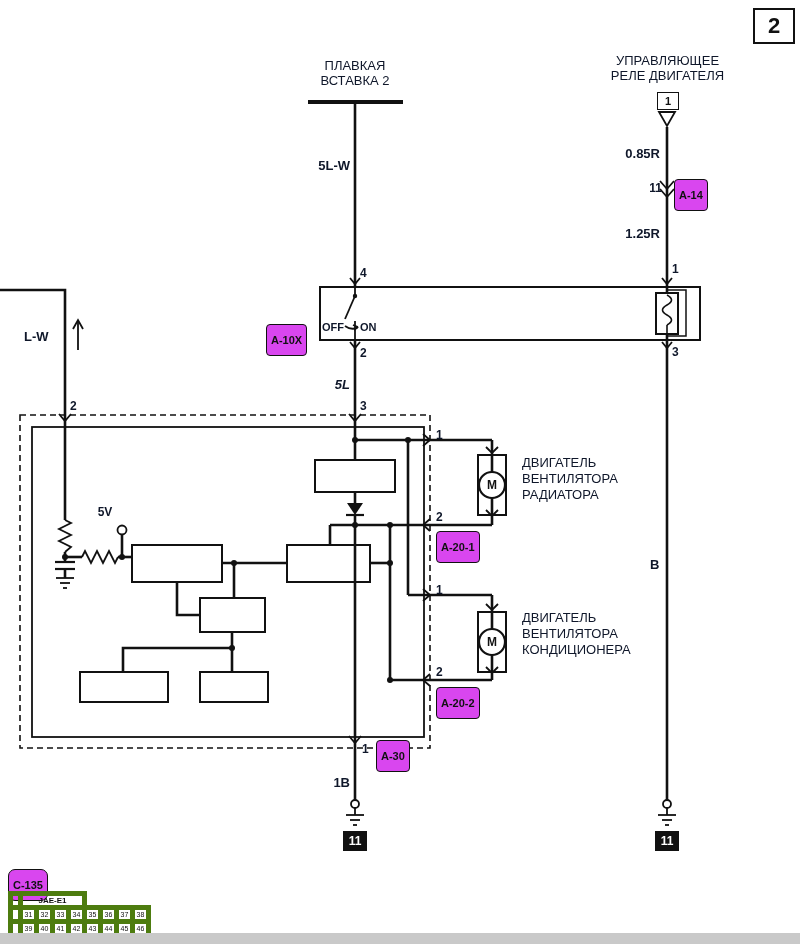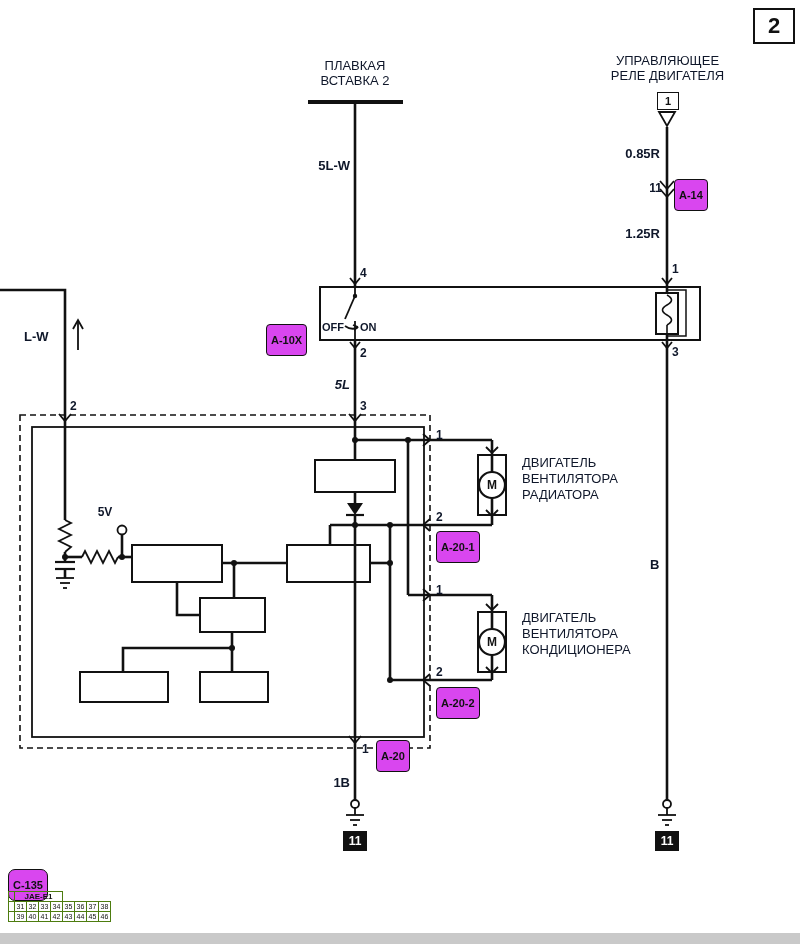--- a/index.html
+++ b/index.html
@@ -16,21 +16,21 @@
        font:700 11px/14px "Liberation Sans",sans-serif;color:#111;background:#d946ef;white-space:nowrap;}
   .pagebox{position:absolute;left:753px;top:8px;width:38px;height:32px;border:2.5px solid #111;
        font:700 22px/32px "Liberation Sans",sans-serif;text-align:center;}
   .pinbox1{position:absolute;left:657px;top:92px;width:20px;height:16px;border:1.8px solid #111;
        font:700 11px/16px "Liberation Sans",sans-serif;text-align:center;}
   .gbox{position:absolute;width:24px;height:20px;background:#111;color:#fff;
        font:700 12px/20px "Liberation Sans",sans-serif;text-align:center;}
   .mletter{position:absolute;width:16px;font:700 12px/14px "Liberation Sans",sans-serif;text-align:center;}
   table.pin-table{position:absolute;left:8px;top:891px;border-collapse:collapse;
        font-family:"Liberation Sans",sans-serif;color:#111;}
-  table.pin-table td{border:1px solid #4d7c0f;width:11px;height:9px;padding:0;text-align:center;
+  table.pin-table td{border:5px solid #4d7c0f;width:11px;height:9px;padding:0;text-align:center;
        font-size:7px;line-height:9px;}
   table.pin-table td.lead{width:5px;}
   table.pin-table td.hdr{font-size:8px;font-weight:700;}
   table.pin-table td.nob{border:none;}
   .scanbar{position:absolute;left:0;top:933px;width:800px;height:11px;background:#c9c9c9;}
 </style>
 </head>
 <body>
 
 <div class="stage">
@@ -248,21 +248,21 @@
 
 <div class="t pin" style="left:436px;top:583px;width:12px;">1</div>
 <div class="t pin" style="left:436px;top:665px;width:12px;">2</div>
 <div class="tag" style="left:436px;top:687px;">A-20-2</div>
 <div class="t pre" style="left:522px;top:610px;width:160px;line-height:16px;">ДВИГАТЕЛЬ
 ВЕНТИЛЯТОРА
 КОНДИЦИОНЕРА</div>
 <div class="mletter" style="left:484px;top:635px;">M</div>
 
 <div class="t pin" style="left:362px;top:742px;width:12px;">1</div>
-<div class="tag" style="left:376px;top:740px;">A-20</div>
+<div class="tag" style="left:376px;top:740px;">A-30</div>
 <div class="t b r" style="left:326px;top:775px;width:24px;">1B</div>
 
 <div class="gbox" style="left:343px;top:831px;">11</div>
 <div class="gbox" style="left:655px;top:831px;">11</div>
 
 <div class="tag" style="left:8px;top:869px;border-radius:7px;">C-135</div>
 
 <table class="pin-table">
   <tbody>
         <tr>

